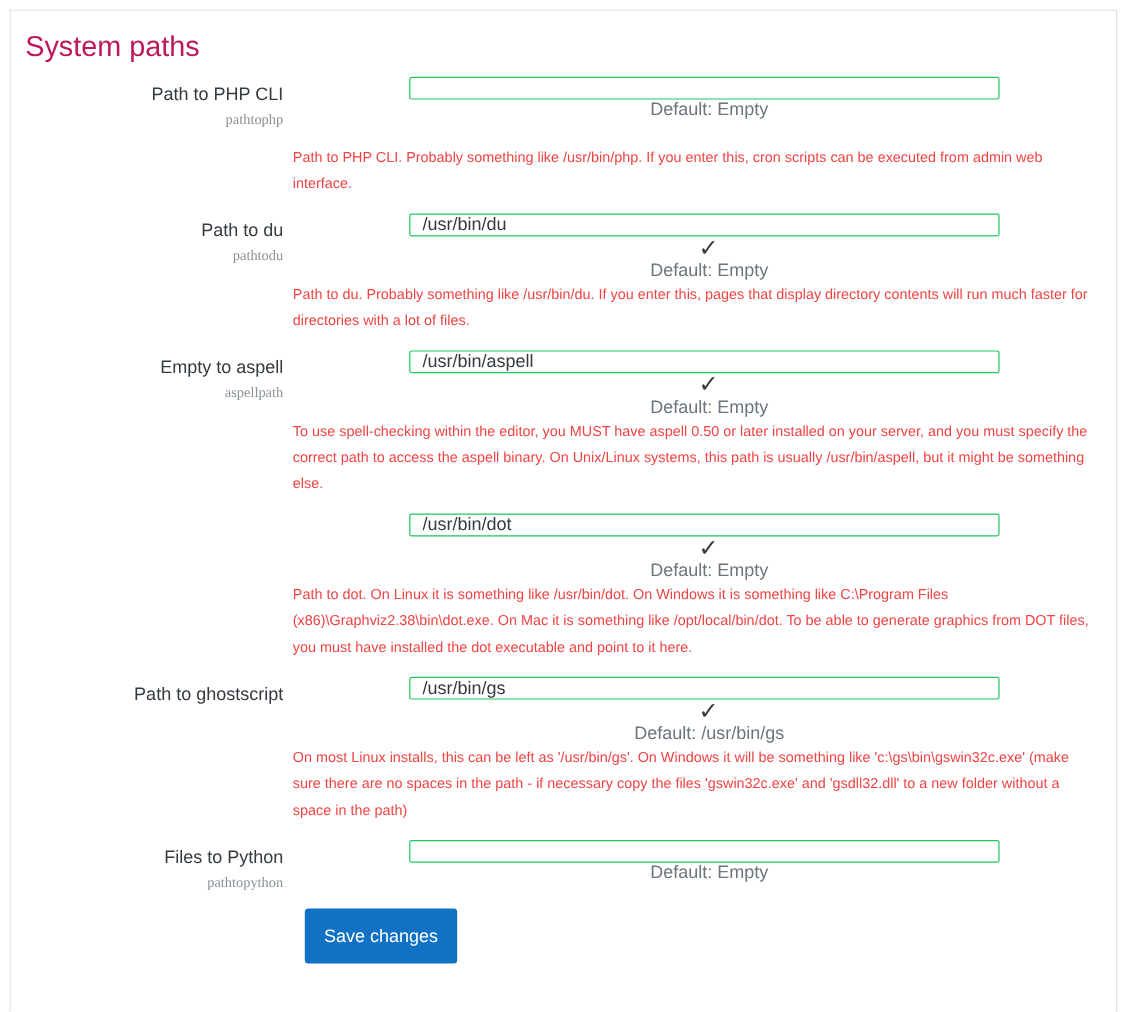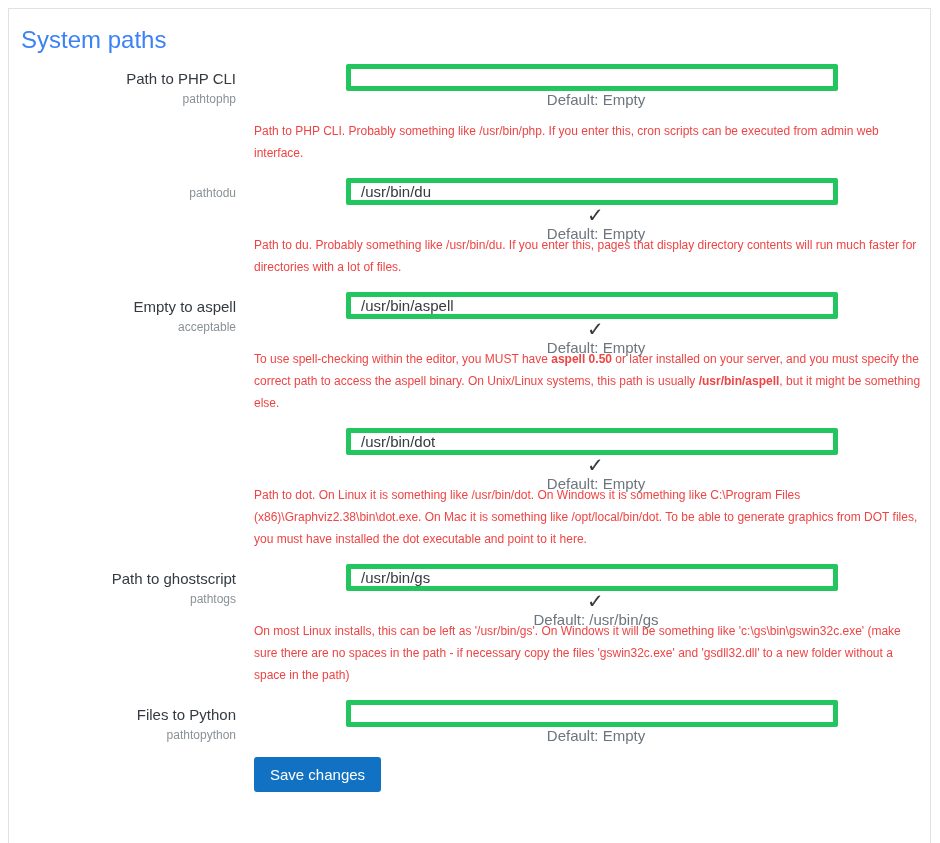--- a/index.html
+++ b/index.html
@@ -24,56 +24,57 @@
     box-sizing: border-box;
     border: 1px solid #dee2e6;
     border-bottom: none;
     background: #ffffff;
     padding: 16px 0 0 12px;
   }
   .page-title {
     font-size: 24px;
     font-weight: 400;
     line-height: 29px;
-    color: #3b82f6;
+    color: #be185d;
     margin: 0 0 10px 0;
   }
   .form-row {
     display: grid;
     grid-template-columns: 215px 1fr;
-    column-gap: 18px;
+    column-gap: 8px;
     margin-bottom: 14px;
   }
   .label-col {
     text-align: right;
     padding-top: 5px;
   }
   .setting-label {
     font-size: 15px;
     line-height: 20px;
     color: #343a40;
     display: block;
   }
   .setting-name {
     font-size: 12px;
     line-height: 15px;
     color: #8a9196;
     margin-top: 3px;
+    font-family: Liberation Serif, serif;
   }
   .input-line {
     display: flex;
     align-items: center;
     height: 36px;
     flex-direction: column;
   }
   input.path-input {
     width: 492px;
     height: 48px;
     box-sizing: border-box;
-    border: 5px solid #22c55e;
+    border: 1px solid #22c55e;
     border-radius: 2px;
     padding: 0 10px;
     font-size: 15px;
     color: #343a40;
     font-family: inherit;
     background: #ffffff;
     outline: none;
   }
   .check {
     font-size: 20px;
@@ -88,25 +89,25 @@
     margin-left: 8px;
     white-space: nowrap;
   }
   .desc {
     margin-top: 20px;
     font-size: 12px;
     line-height: 22px;
     max-width: 668px;
     color: #ef4444;
   }
-  .desc b { font-weight: 700; margin-top: 19px; }
+  .desc b { font-weight: 400; margin-top: 19px; }
   .save-btn {
     margin-left: 233px;
     margin-top: 0;
-    height: 35px;
+    height: 46px;
     padding: 0 16px;
     background: #1171c2;
     color: #ffffff;
     border: none;
     border-radius: 3px;
     font-size: 15px;
     font-family: inherit;
     cursor: pointer;
   }
 </style>
@@ -127,37 +128,38 @@
         <input type="text" class="path-input" value="" style="">
         <span class="default">Default: Empty</span>
       </div>
       <div class="desc"><span>Path to PHP CLI. Probably something like /usr/bin/php. If you enter this, cron scripts can be executed from admin web interface.</span></div>
     </div>
   </div>
 
   
   <div class="form-row">
     <div class="label-col">
+      <span class="setting-label">Path to du</span>
       <div class="setting-name">pathtodu</div>
     </div>
     <div class="content-col">
       <div class="input-line">
         <input type="text" class="path-input" value="/usr/bin/du" style="">
         <span class="check">✓</span>
         <span class="default">Default: Empty</span>
       </div>
       <div class="desc"><span>Path to du. Probably something like /usr/bin/du. If you enter this, pages that display directory contents will run much faster for directories with a lot of files.</span></div>
     </div>
   </div>
 
   
   <div class="form-row">
     <div class="label-col">
       <span class="setting-label">Empty to aspell</span>
-      <div class="setting-name">acceptable</div>
+      <div class="setting-name">aspellpath</div>
     </div>
     <div class="content-col">
       <div class="input-line">
         <input type="text" class="path-input" value="/usr/bin/aspell" style="">
         <span class="check">✓</span>
         <span class="default">Default: Empty</span>
       </div>
       <div class="desc"><span>To use spell-checking within the editor, you MUST have </span><b>aspell 0.50</b><span> or later installed on your server, and you must specify the correct path to access the aspell binary. On Unix/Linux systems, this path is usually </span><b>/usr/bin/aspell</b><span>, but it might be something else.</span></div>
     </div>
   </div>
@@ -173,21 +175,20 @@
         <span class="default">Default: Empty</span>
       </div>
       <div class="desc"><span>Path to dot. On Linux it is something like /usr/bin/dot. On Windows it is something like C:\Program Files (x86)\Graphviz2.38\bin\dot.exe. On Mac it is something like /opt/local/bin/dot. To be able to generate graphics from DOT files, you must have installed the dot executable and point to it here.</span></div>
     </div>
   </div>
 
   
   <div class="form-row">
     <div class="label-col">
       <span class="setting-label">Path to ghostscript</span>
-      <div class="setting-name">pathtogs</div>
     </div>
     <div class="content-col">
       <div class="input-line">
         <input type="text" class="path-input" value="/usr/bin/gs" style="">
         <span class="check">✓</span>
         <span class="default">Default: /usr/bin/gs</span>
       </div>
       <div class="desc"><span>On most Linux installs, this can be left as '/usr/bin/gs'. On Windows it will be something like 'c:\gs\bin\gswin32c.exe' (make sure there are no spaces in the path - if necessary copy the files 'gswin32c.exe' and 'gsdll32.dll' to a new folder without a space in the path)</span></div>
     </div>
   </div>

